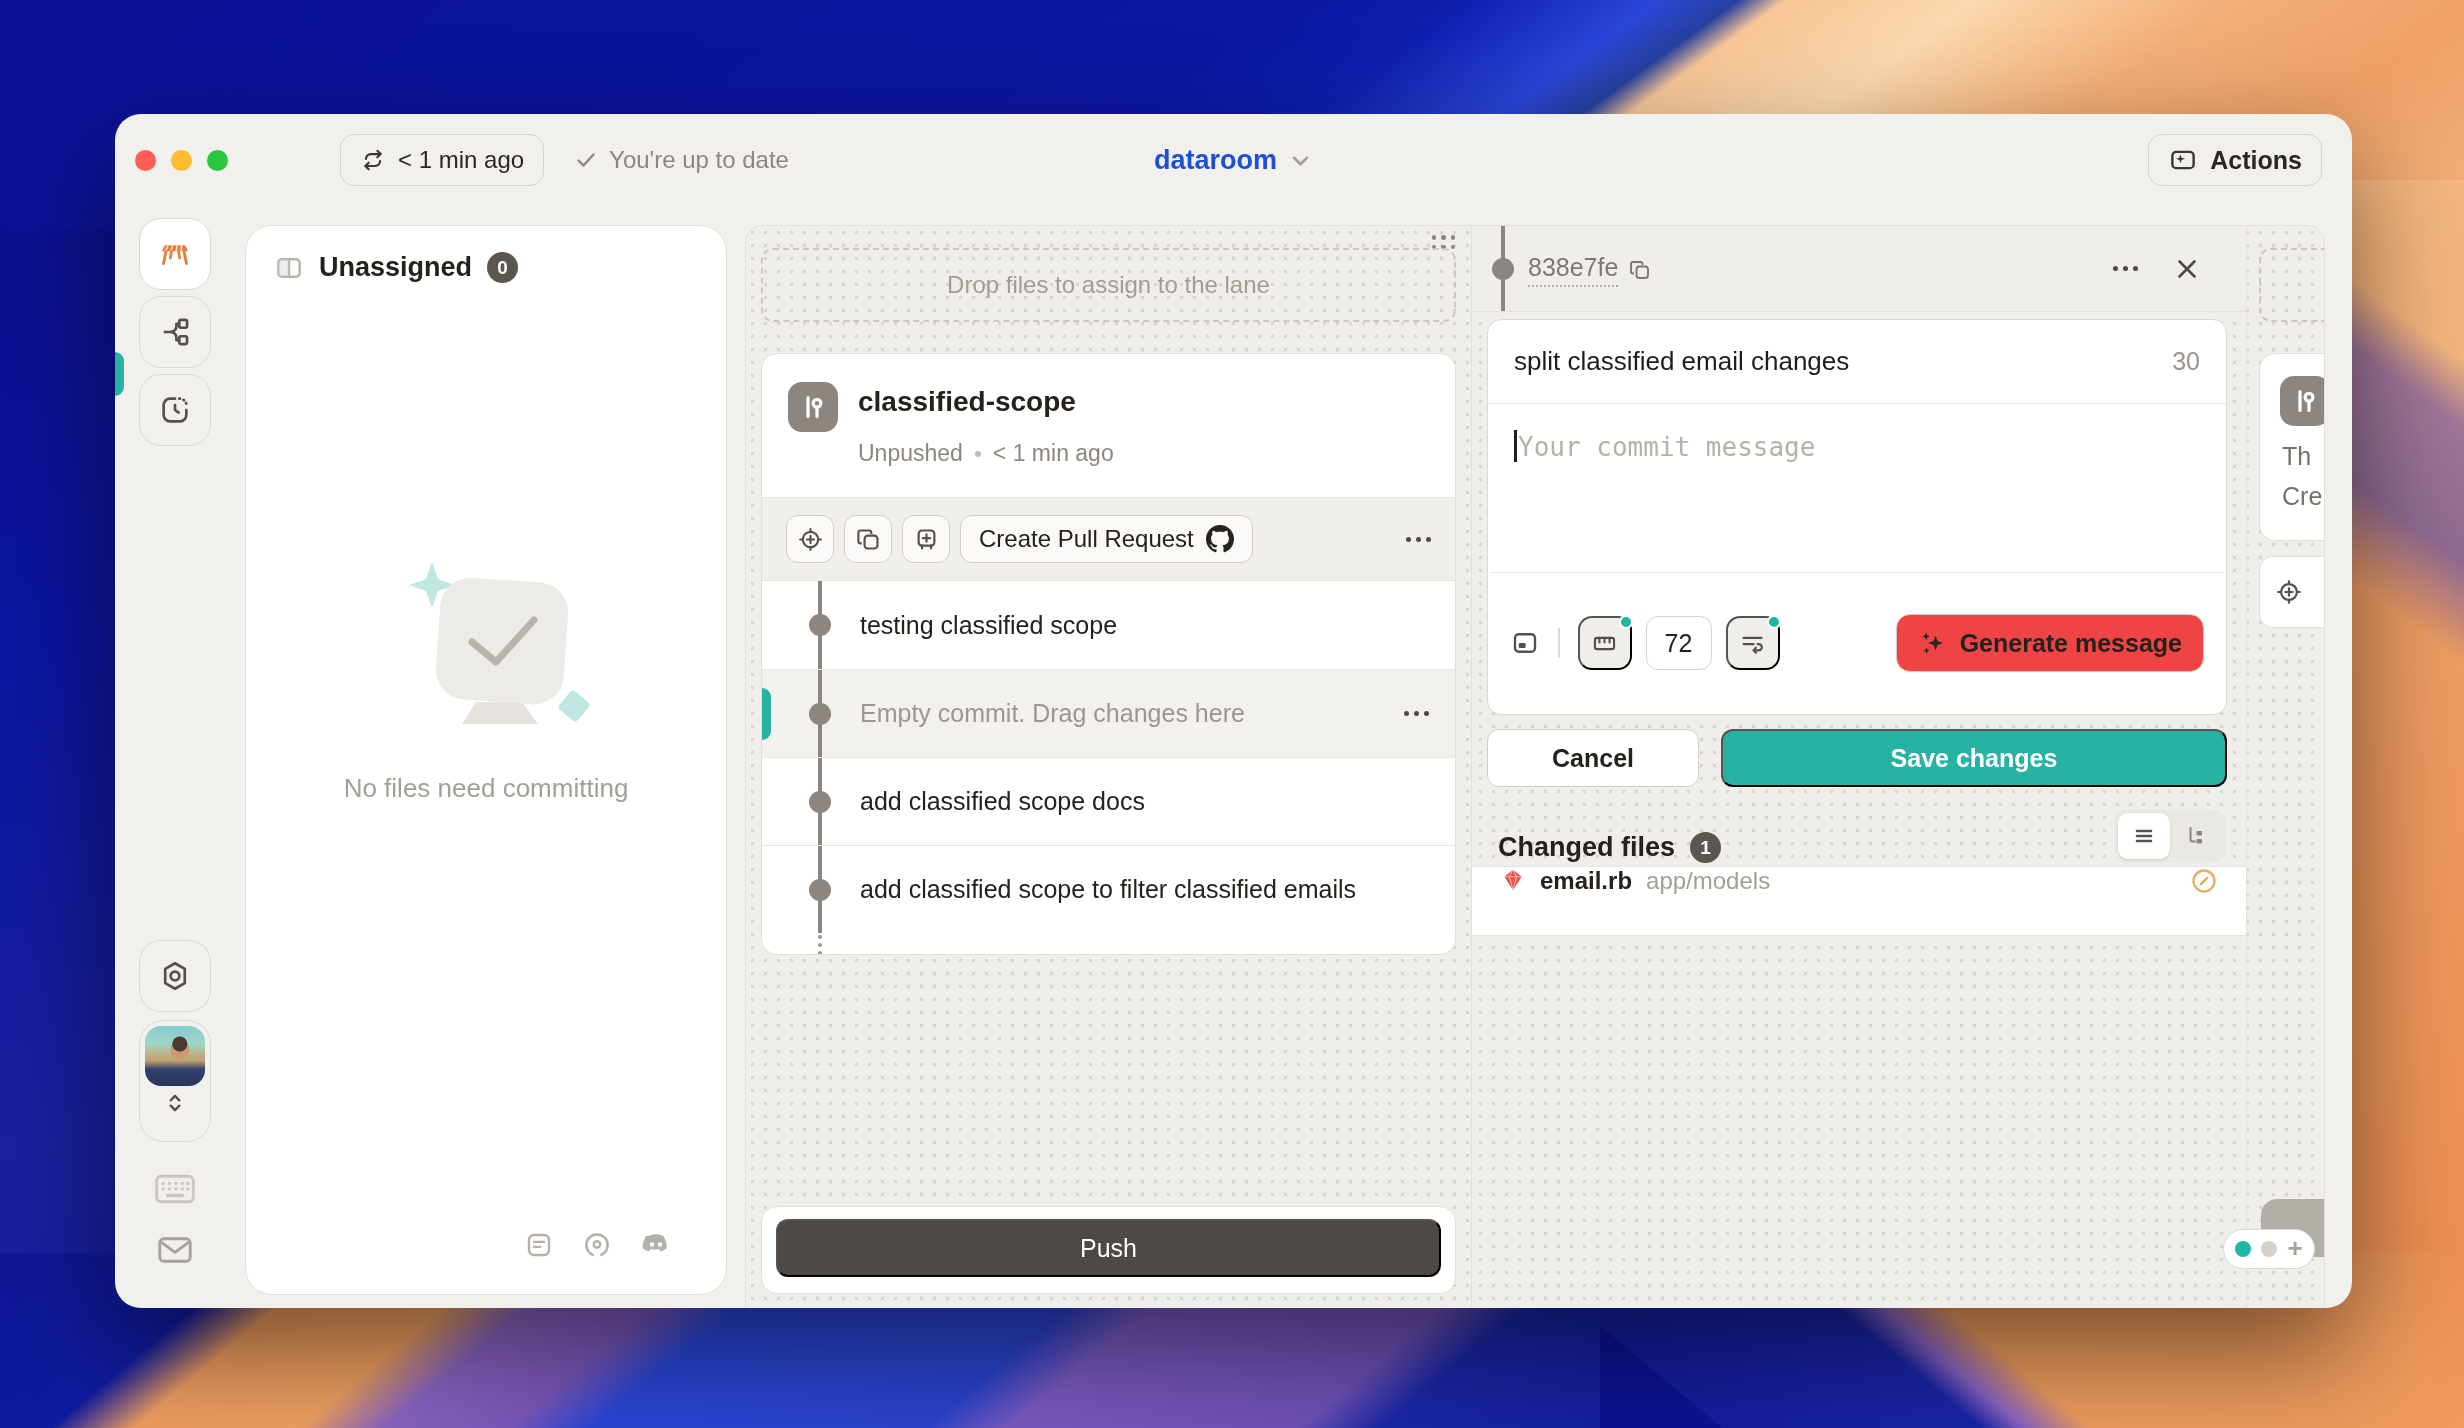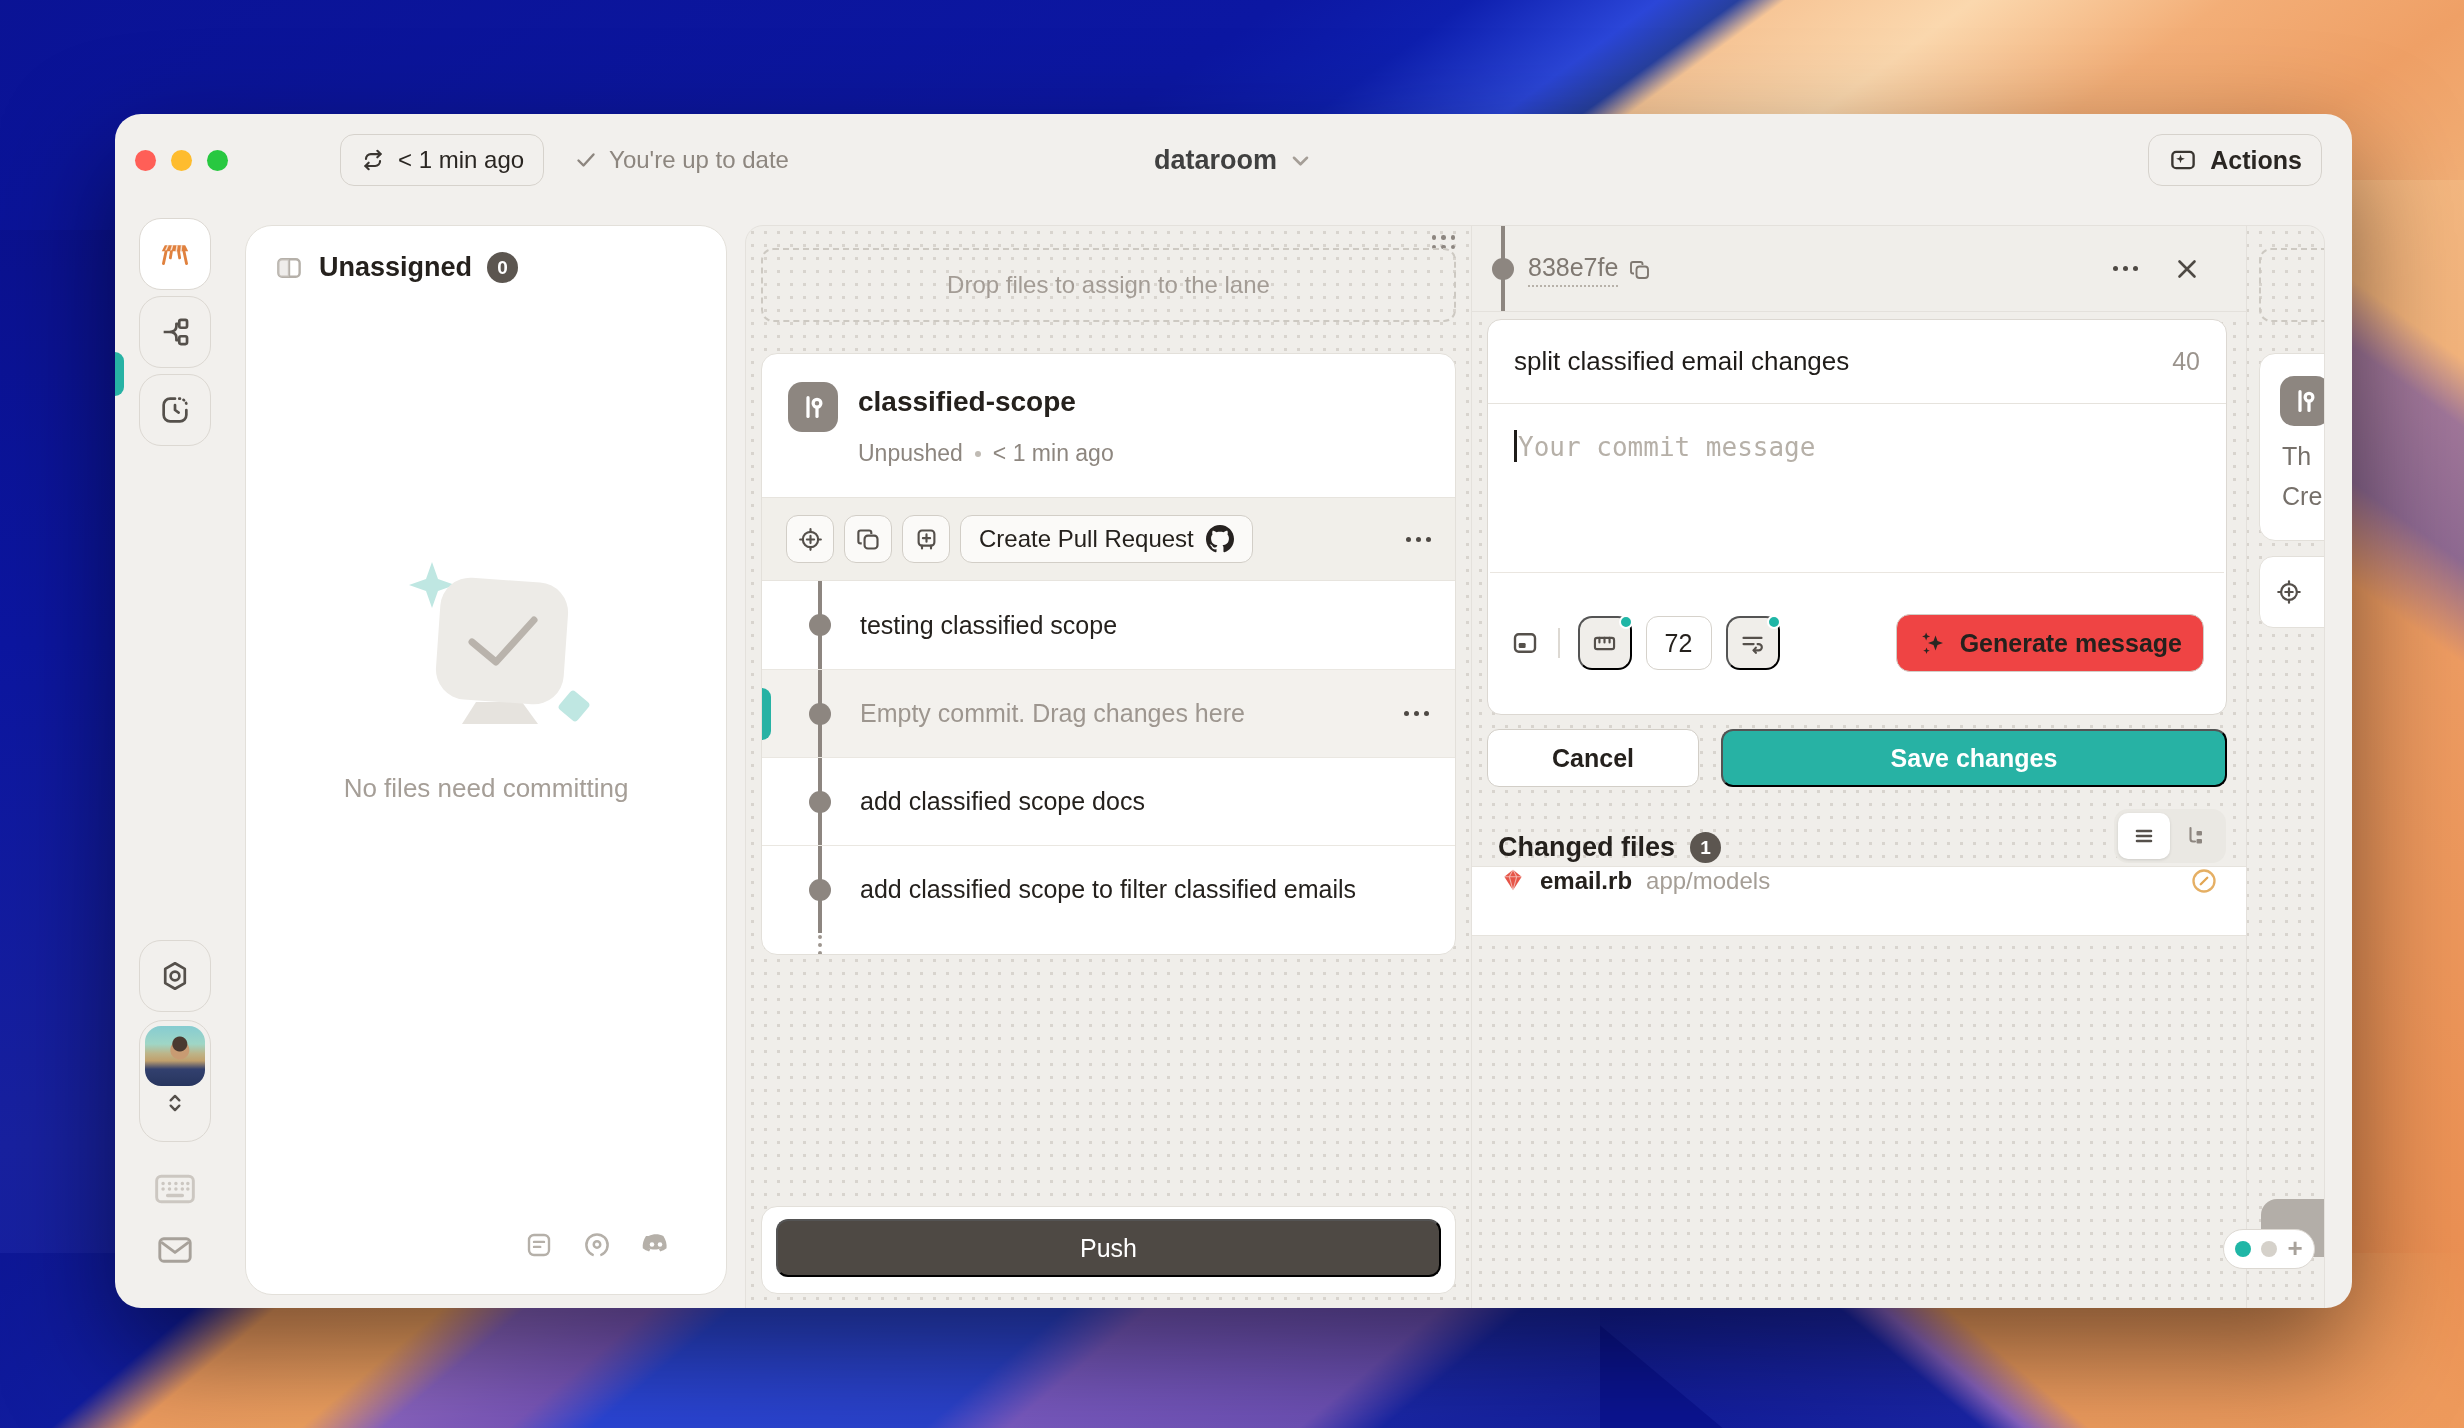--- a/index.html
+++ b/index.html
@@ -38,21 +38,21 @@
     z-index:10; overflow:hidden; }
 
   
   .toolbar { position:absolute; left:0; top:0; right:0; height:92px; display:flex; align-items:center; padding:0 30px 0 20px; }
   .lights { display:flex; gap:15px; align-items:center; }
   .light { width:21px; height:21px; border-radius:50%; }
   .sync-btn { margin-left:112px; height:52px; border:1.5px solid #d6d2cc; border-radius:14px;
     display:flex; align-items:center; gap:12px; padding:0 19px; font-size:24px; color:#2a2622; background:transparent; }
   .uptodate { margin-left:30px; display:flex; align-items:center; gap:11px; color:#8d867f; font-size:24px; }
   .project { position:absolute; left:50%; top:50%; transform:translate(-50%,-50%);
-    display:flex; align-items:center; gap:10px; font-size:27px; font-weight:700; color:#404040; }
+    display:flex; align-items:center; gap:10px; font-size:27px; font-weight:700; color:#1d4ed8; }
   .actions-btn { margin-left:auto; height:52px; border:1.5px solid #d6d2cc; border-radius:14px;
     display:flex; align-items:center; gap:12px; padding:0 19px; font-size:25px; font-weight:600; color:#2a2622; background:transparent; }
 
   
   .rail { position:absolute; left:24px; top:92px; width:72px; bottom:0; }
   .rail-btn { position:absolute; left:0; width:72px; height:72px; border:1.5px solid #dcd8d2;
     border-radius:22px; display:flex; align-items:center; justify-content:center; color:#55504b; background:transparent; }
   .rail-btn.active { background:#fff; color:#e0813e; }
   .edge-pill { position:absolute; left:0; top:238px; width:9px; height:44px; background:#27b2a4; border-radius:0 10px 10px 0; }
   .avatar-pill { position:absolute; left:0; top:814px; width:72px; height:122px; border:1.5px solid #dcd8d2;
@@ -484,21 +484,21 @@
         <span class="close-x">
           <svg width="30" height="30" viewBox="0 0 24 24" fill="none" stroke="currentColor" stroke-width="2.1" stroke-linecap="round">
               <path d="M6 6l12 12M18 6L6 18"></path>
             </svg>
         </span>
       </div>
 
       <div class="edit-card">
         <div class="title-row">
           <input class="title-input" value="split classified email changes" style="">
-          <span class="title-count">40</span>
+          <span class="title-count">30</span>
         </div>
         <div class="msg-area">
           <span class="caret"></span><span>Your commit message</span>
         </div>
         <div class="edit-divider"></div>
         <div class="edit-tools">
           <span style="color:#55504b">
             <svg width="30" height="30" viewBox="0 0 24 24" fill="none" stroke="currentColor" stroke-width="1.9">
               <rect x="4" y="5" width="16" height="14" rx="3"></rect>
               <rect x="7" y="12" width="5.5" height="4" rx="1" fill="currentColor" stroke="none"></rect>

